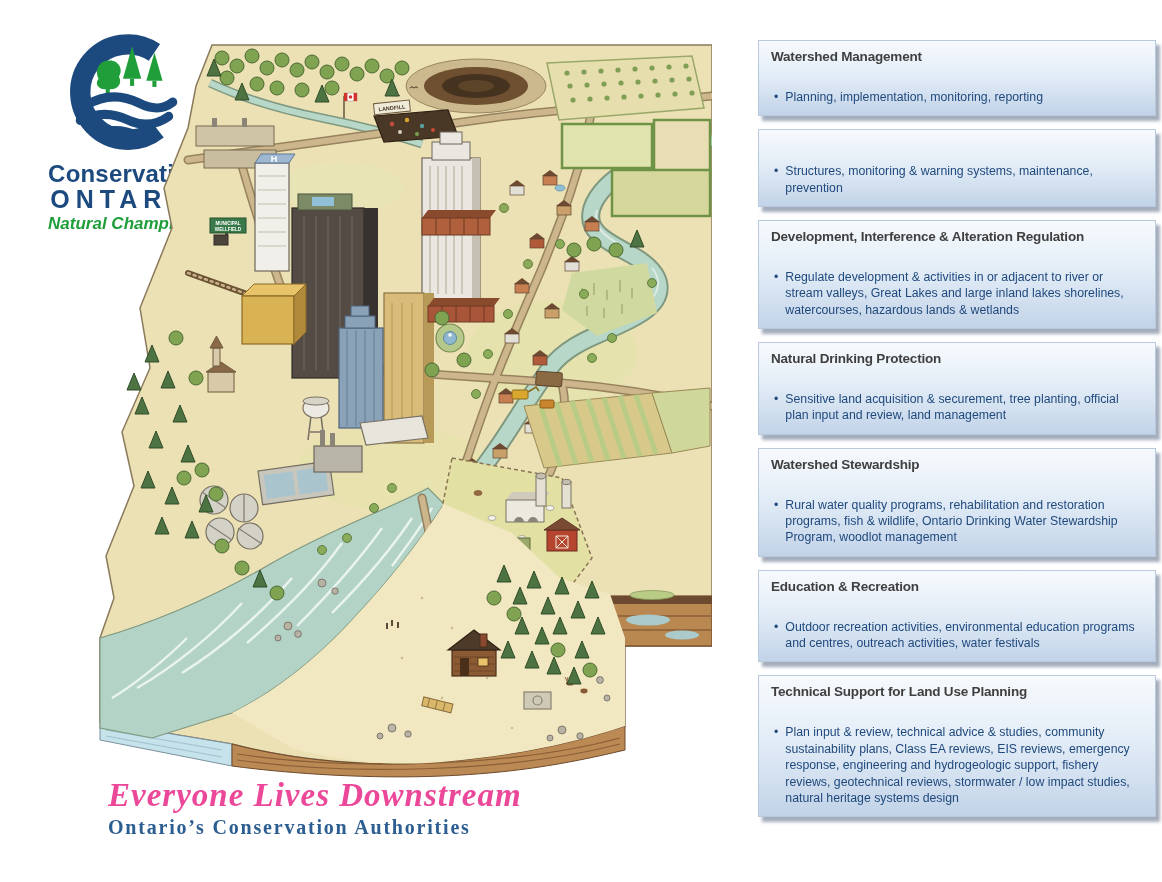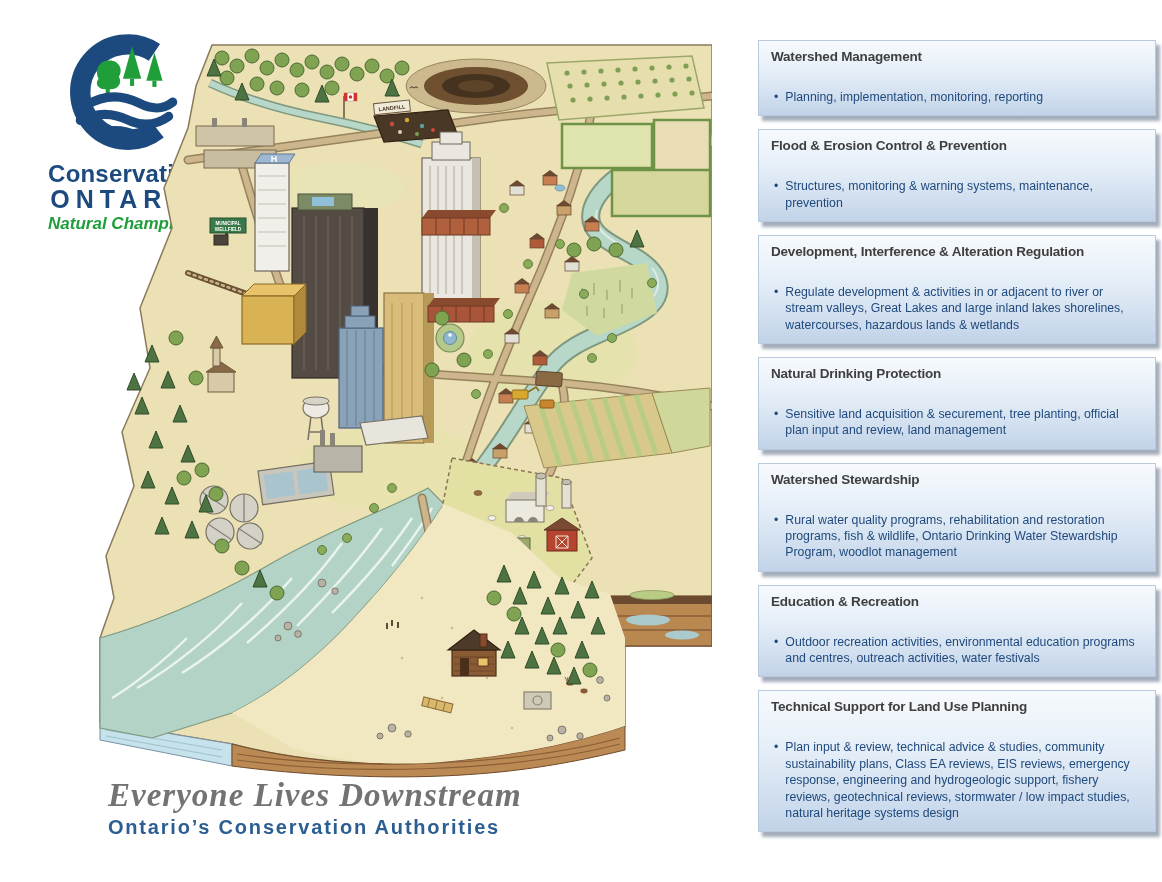--- a/index.html
+++ b/index.html
@@ -19,22 +19,22 @@
          background:linear-gradient(180deg,#f7fafd 0%,#e3edf7 45%,#c2d3e8 100%);
          border:1px solid #b9c9de;box-shadow:4px 5px 3px rgba(125,138,158,.7);
          padding:8px 12px 10px;}
   .panel h2{margin:0;font-size:13.5px;font-weight:bold;color:#3f3f3f;letter-spacing:-.2px;white-space:nowrap;}
   .panel ul{margin:25px 0 0;padding:0;list-style:none;}
   .panel li{display:flex;font-size:12.3px;line-height:1.33;color:#1f497d;}
   .panel li::before{content:"\2022";margin:0 7px 0 3px;color:#1f497d;}
   
   .footer{position:absolute;left:108px;top:778px;}
   .footer-heading{font-family:"Liberation Serif",serif;font-style:italic;font-weight:bold;
-                  font-size:33px;color:#737373;letter-spacing:1px;line-height:1.05;}
-  .footer-sub{font-family:Liberation Sans, sans-serif;font-weight:bold;
+                  font-size:33px;color:#ec4899;letter-spacing:1px;line-height:1.05;}
+  .footer-sub{font-family:Liberation Serif, serif;font-weight:bold;
               font-size:20px;color:#2d5e92;letter-spacing:1.8px;margin-top:3px;}
 </style>
 </head>
 <body>
 
 <div class="page">
 
   <div class="logo">
     <svg width="132" height="132" viewBox="0 0 130 130" aria-hidden="true">
       <path d="M93 26 A47 47 0 1 0 96 102" fill="none" stroke="#1c4a7e" stroke-width="20"></path>
@@ -506,21 +506,20 @@
   <div class="panels">
     <section class="panel">
       <h2>Watershed Management</h2>
       <ul>
         <li>
             <span>Planning, implementation, monitoring, reporting</span>
           </li>
       </ul>
     </section>
     <section class="panel">
-      <h2>Flood &amp; Erosion Control &amp; Prevention</h2>
       <ul>
         <li>
             <span>Structures, monitoring &amp; warning systems, maintenance, prevention</span>
           </li>
       </ul>
     </section>
     <section class="panel">
       <h2>Development, Interference &amp; Alteration Regulation</h2>
       <ul>
         <li>

